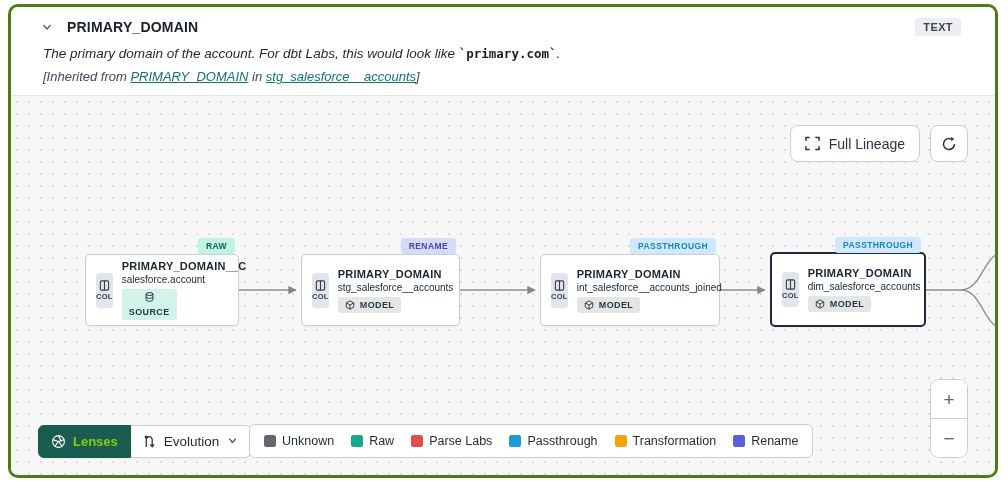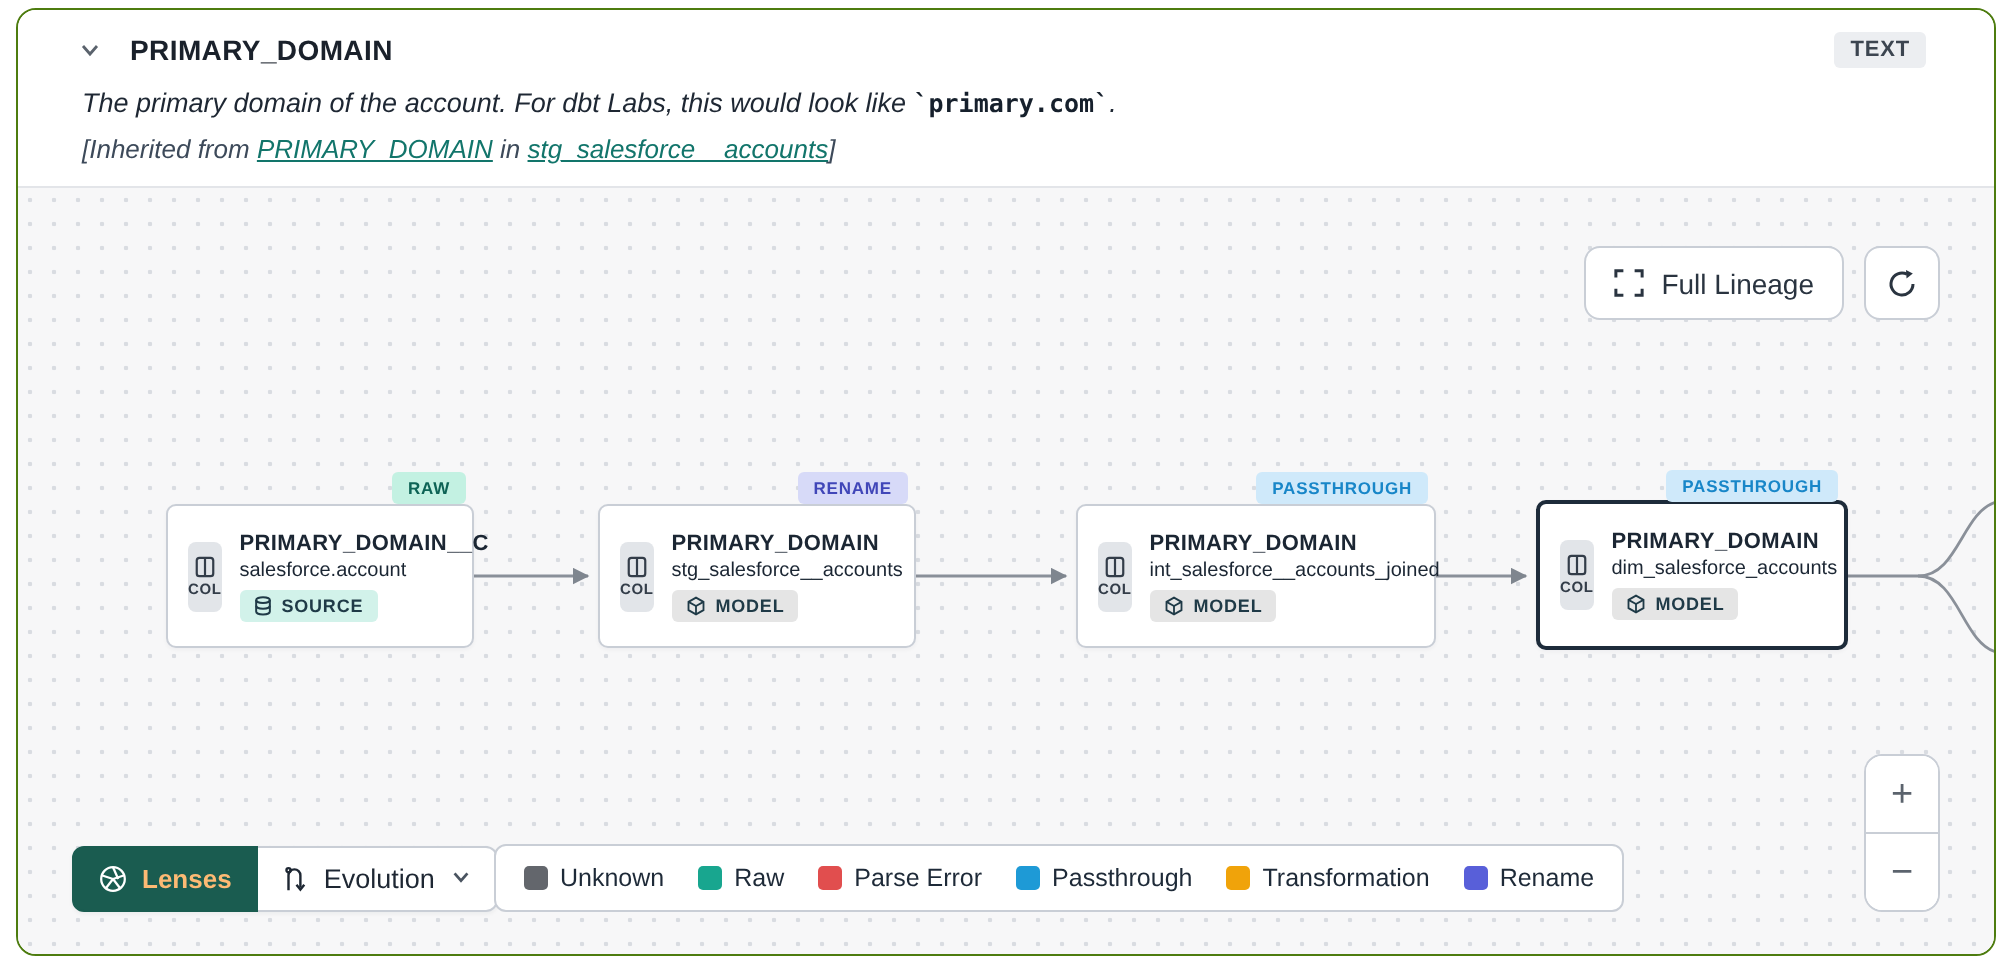--- a/index.html
+++ b/index.html
@@ -1,20 +1,20 @@
 <!DOCTYPE html>
 <html><head>
 <meta charset="utf-8">
 <style>
   * { margin:0; padding:0; box-sizing:border-box; }
   html,body { width:1008px; height:485px; background:#fff; font-family:"Liberation Sans", sans-serif; overflow:hidden; }
 
   .card {
     position:absolute; left:8px; top:4px; width:990px; height:474px;
-    background:#fff; border:1px solid #4d7c0f; border-radius:10px; overflow:hidden;
+    background:#fff; border:3px solid #4d7c0f; border-radius:10px; overflow:hidden;
   }
 
   
   .hdr { padding:10px 14px 8px 14px; background:#fff; }
   .hdr-row { display:flex; align-items:center; gap:10px; }
   .chev-btn { display:flex; align-items:center; justify-content:center; width:20px; height:20px; margin-left:12px; cursor:pointer; background:none; border:none; }
   .hdr-title { font-size:14px; font-weight:700; color:#1a212b; letter-spacing:.2px; }
   .text-badge { margin-left:auto; margin-right:20px; background:#eceef1; color:#3c4550; font-size:11px; font-weight:600; padding:3px 8px; border-radius:3px; letter-spacing:.4px; }
   .hdr-desc { margin:9px 0 0 18px; font-size:13.5px; font-style:italic; color:#1e2733; }
   .hdr-desc code { font-family:"DejaVu Sans Mono", monospace; font-style:normal; font-weight:700; font-size:12.5px; color:#16202c; }
@@ -46,26 +46,26 @@
   .node-badge { position:absolute; top:-17px; right:3px; font-size:8.5px; font-weight:700; letter-spacing:.4px; padding:3px 8px; border-radius:3px; }
   .node-badge.raw { background:#c3f1e2; color:#0d6355; }
   .node-badge.rename { background:#d7daf8; color:#4046b8; }
   .node-badge.passthrough { background:#cfe9fa; color:#1886c8; }
   .col-chip { display:flex; flex-direction:column; align-items:center; justify-content:center; gap:1px; background:#e2e5e9; border-radius:4px; width:31px; height:35px; color:#333d49; }
   .col-chip span { font-size:7.5px; font-weight:700; letter-spacing:.3px; }
   .node-text { display:flex; flex-direction:column; align-items:flex-start; gap:2px; }
   .node-title { font-size:11px; font-weight:700; color:#1b2633; letter-spacing:.2px; }
   .node-subtitle { font-size:10px; color:#1b2633; }
   .pill { display:inline-flex; align-items:center; gap:5px; font-size:9px; font-weight:600; letter-spacing:.4px; color:#1f3a47; padding:3px 7px; border-radius:3px; margin-top:2px; }
-  .pill.source { background:#d2f2ea; }
+  .pill.source { background:#d2f2ea;flex-direction:column; }
   .pill.model { background:#e5e5e5; }
 
   
   .lens-group { position:absolute; left:27px; top:329px; height:33px; display:flex; border-radius:6px; box-shadow:0 1px 2px rgba(20,30,40,.05); }
-  .lenses-btn { display:flex; align-items:center; gap:7px; background:#1a5c50; color:#fdba74; font-size:13px; font-weight:700; padding:0 12px; border:1px solid #1a5c50; border-radius:6px 0 0 6px; cursor:pointer; }
+  .lenses-btn { display:flex; align-items:center; gap:7px; background:#1a5c50; color:#84cc16; font-size:13px; font-weight:700; padding:0 12px; border:1px solid #1a5c50; border-radius:6px 0 0 6px; cursor:pointer; }
   .lens-select { display:flex; align-items:center; gap:8px; background:#fff; border:1px solid #c9ced6; border-left:none; border-radius:0 6px 6px 0; padding:0 12px; font-size:13.5px; color:#1e2733; cursor:pointer; }
   .lens-select .chev { color:#4a5460; font-size:11px; }
 
   
   .legend { position:absolute; left:238px; top:328px; height:34px; display:flex; align-items:center; gap:17px; background:#fff; border:1px solid #c9ced6; border-radius:6px; padding:0 14px; }
   .legend-item { display:flex; align-items:center; gap:6px; font-size:12.5px; font-weight:500; color:#1e2a38; }
   .swatch { width:12px; height:12px; border-radius:2.5px; display:inline-block; }
 
   
   .zoomctl { position:absolute; right:27px; top:283px; width:38px; background:#fff; border:1px solid #c9ced6; border-radius:9px; overflow:hidden; display:flex; flex-direction:column; }
@@ -247,21 +247,21 @@
       <span class="legend-item">
           <span class="swatch" style="background: rgb(99, 102, 108);"></span>
           <span>Unknown</span>
         </span>
       <span class="legend-item">
           <span class="swatch" style="background: rgb(24, 166, 143);"></span>
           <span>Raw</span>
         </span>
       <span class="legend-item">
           <span class="swatch" style="background: rgb(225, 78, 78);"></span>
-          <span>Parse Error</span>
+          <span>Parse Labs</span>
         </span>
       <span class="legend-item">
           <span class="swatch" style="background: rgb(30, 154, 214);"></span>
           <span>Passthrough</span>
         </span>
       <span class="legend-item">
           <span class="swatch" style="background: rgb(240, 163, 10);"></span>
           <span>Transformation</span>
         </span>
       <span class="legend-item">

